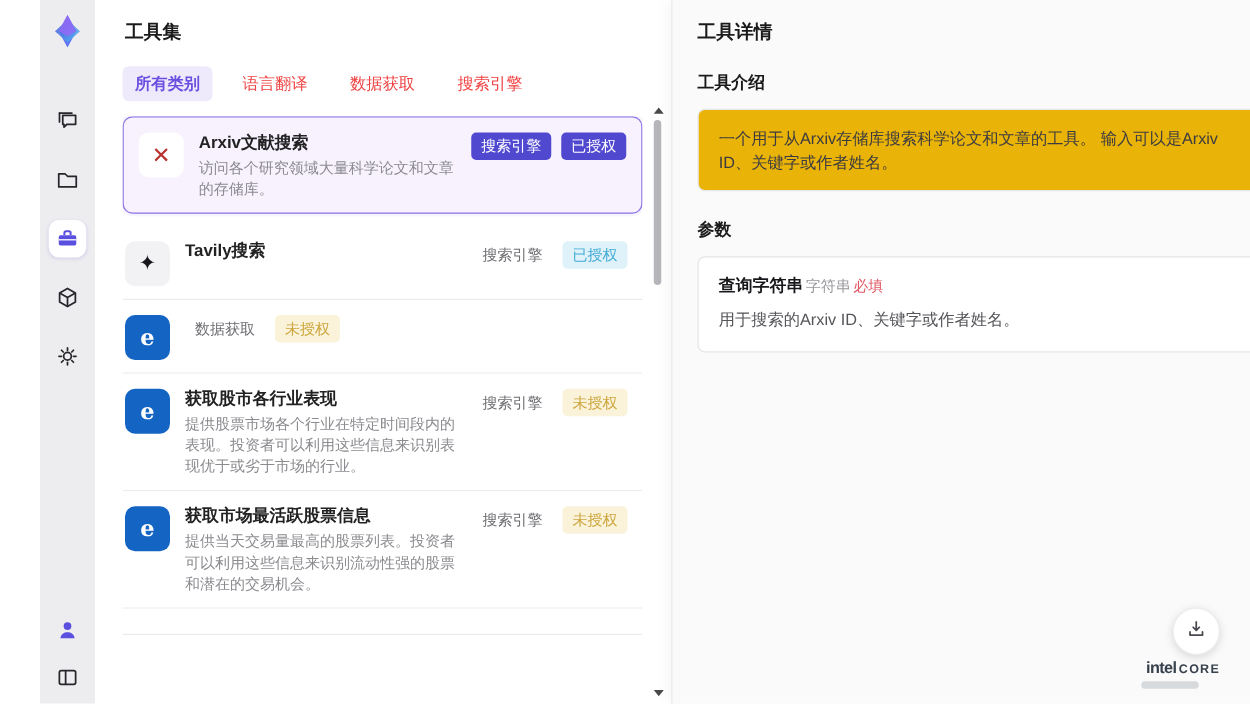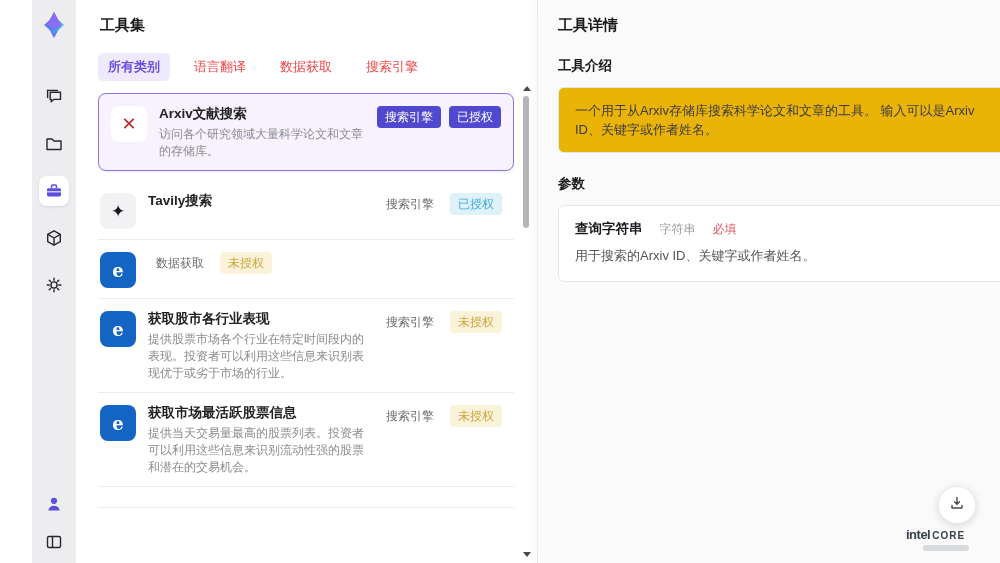--- a/index.html
+++ b/index.html
@@ -86,34 +86,34 @@
   .details-title{font-size:15px;font-weight:bold;margin:0 0 22px 0;}
   .section-heading{font-size:13.5px;font-weight:bold;margin:0 0 12px 0;}
   .info-box{
     background:#eab308;border:1px solid #e6e6ea;border-radius:6px;
     padding:13px 16px;font-size:13px;color:#3c3c40;line-height:19px;margin-bottom:22px;
   }
   .param-box{
     background:#fff;border:1px solid #e6e6ea;border-radius:6px;
     padding:14px 16px 16px;
   }
-  .param-head{display:flex;align-items:baseline;gap:17px;margin-bottom:9px;}
+  .param-head{display:flex;align-items:baseline;gap:2px;margin-bottom:9px;}
   .param-name{font-size:13.5px;font-weight:bold;color:#18181c;}
   .param-type{font-size:12px;color:#97979c;}
   .param-required{font-size:12px;color:#e25563;}
   .param-desc{font-size:13px;color:#55555a;line-height:18px;}
 
   
   .fab{
     position:absolute;right:24px;top:486px;width:36px;height:36px;border-radius:50%;
     background:#fff;box-shadow:0 2px 8px rgba(0,0,0,.14);border:1px solid #ededf0;
     display:flex;align-items:center;justify-content:center;cursor:pointer;
   }
   .intel{
-    position:absolute;right:14px;top:527px;width:80px;text-align:left;
+    position:absolute;right:24px;top:527px;width:80px;text-align:right;
     color:#37414d;line-height:13px;
   }
   .intel .i1{font-size:13px;font-weight:bold;letter-spacing:-0.5px;}
   .intel .i2{font-size:10px;font-weight:bold;letter-spacing:1px;margin-left:2px;}
   .intel .blur{margin:3px auto 0;width:46px;height:6px;border-radius:3px;background:#d7dadd;}
 </style>
 </head>
 <body>
 
 <div class="app">

